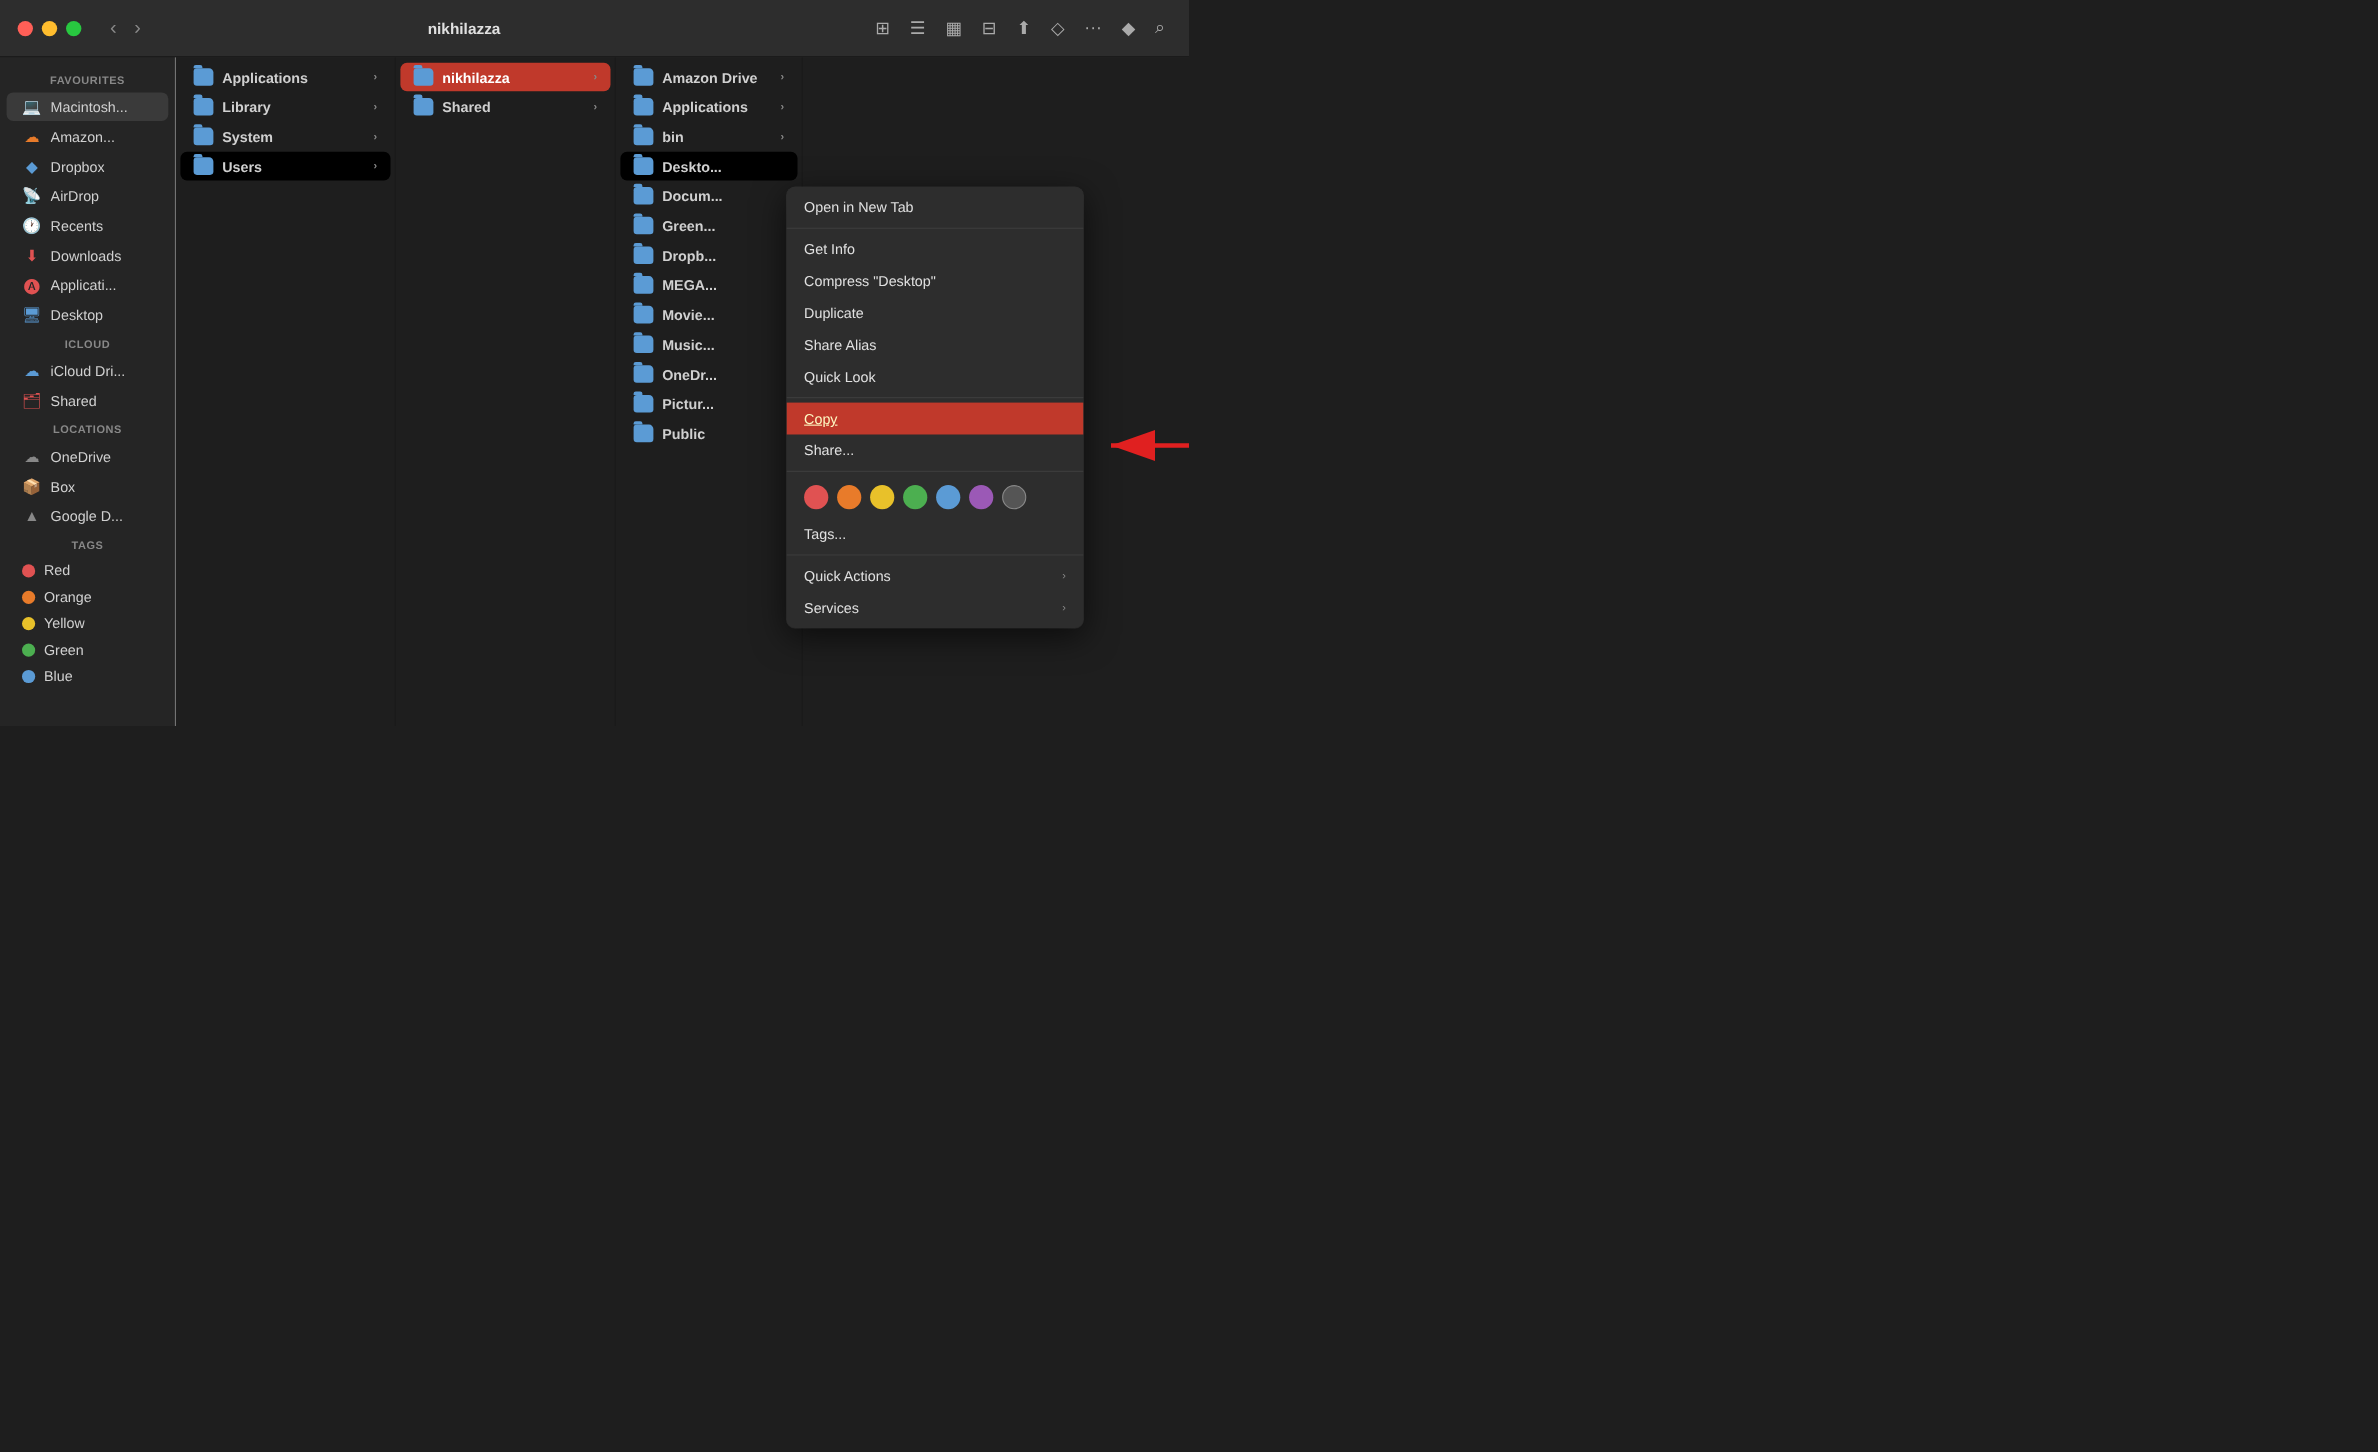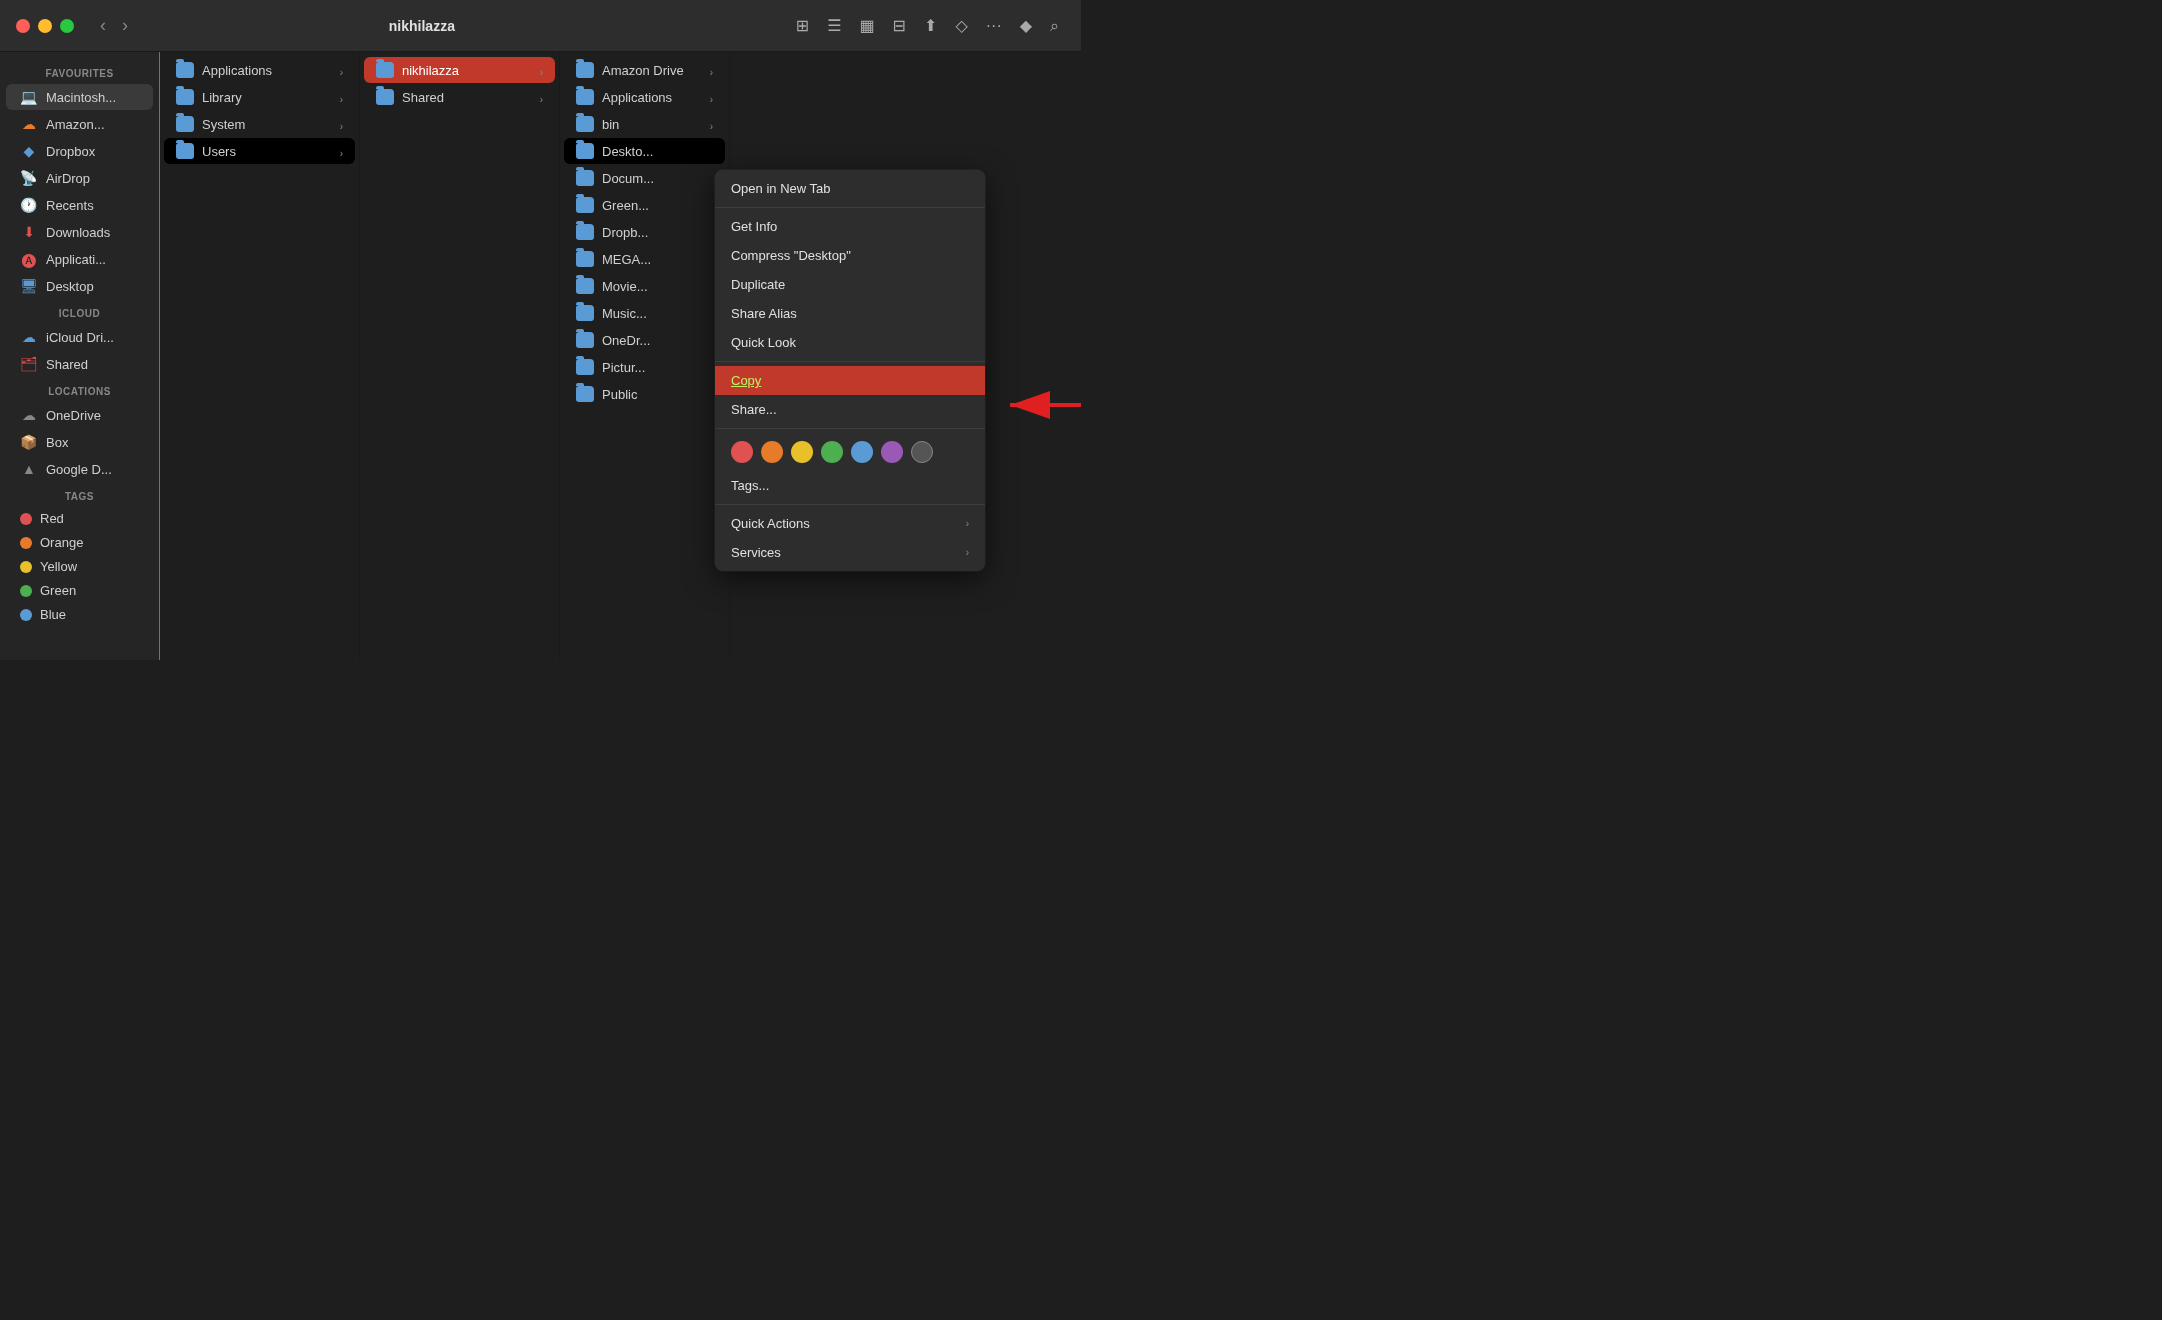--- a/index.html
+++ b/index.html
@@ -147,29 +147,30 @@
     .column {
       min-width: 200px;
       width: 200px;
       border-right: 1px solid #1a1a1a;
       overflow-y: auto;
       padding: 4px 0;
       flex-shrink: 0;
     }
     .column-item {
       display: flex;
-      align-items: flex-end;
+      align-items: center;
       gap: 8px;
       padding: 5px 12px;
       cursor: pointer;
       color: #d0d0d0;
       font-size: 13px;
       border-radius: 6px;
       margin: 1px 4px;
       position: relative;
+      font-weight: bold;
     }
     .column-item.selected {
       background: #c0392b;
       color: #fff;
     }
     .column-item.selected-blue {
       background: #000000;
     }
     .folder-icon {
       width: 18px;
@@ -212,21 +213,21 @@
       padding: 7px 16px;
       color: #e0e0e0;
       font-size: 13px;
       cursor: pointer;
       display: flex;
       align-items: center;
       justify-content: space-between;
     }
     .menu-item.highlighted {
       background: #c0392b;
-      color: #bef264;
+      color: #fef9c3;
       text-decoration: underline;
     }
     .menu-divider {
       height: 1px;
       background: #3d3d3d;
       margin: 4px 0;
     }
     .menu-item-chevron {
       color: #888;
       font-size: 10px;

